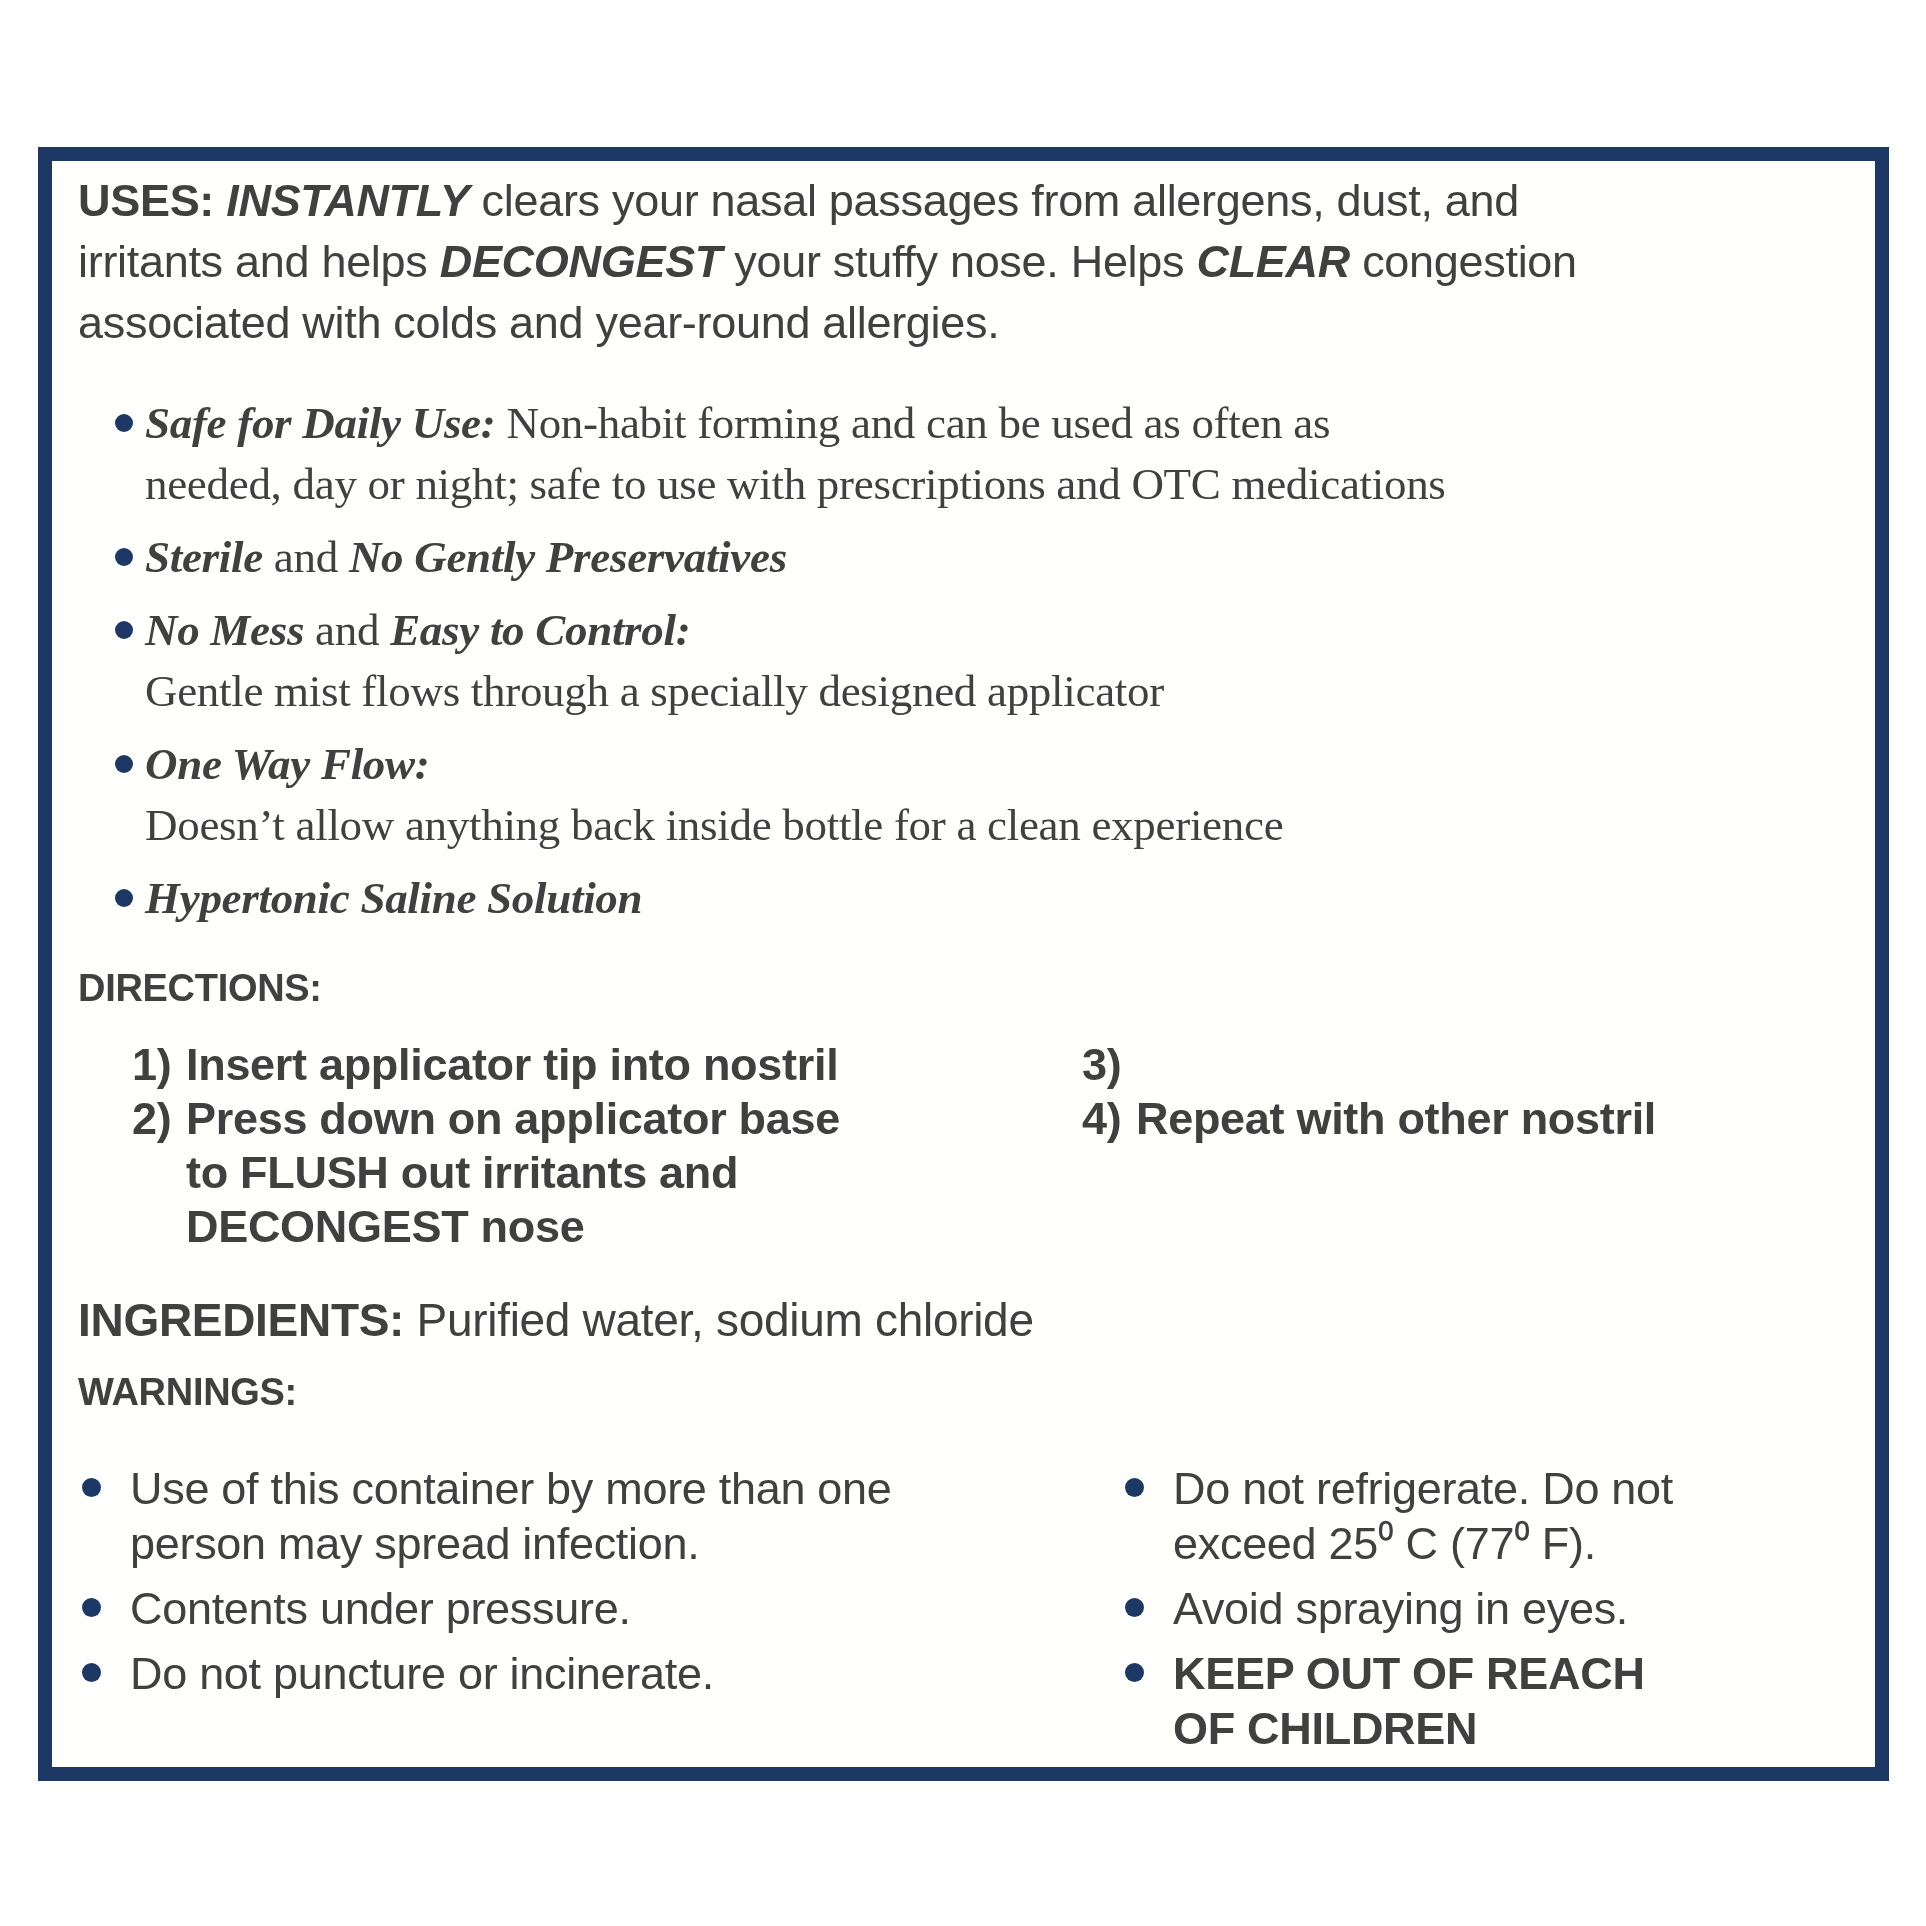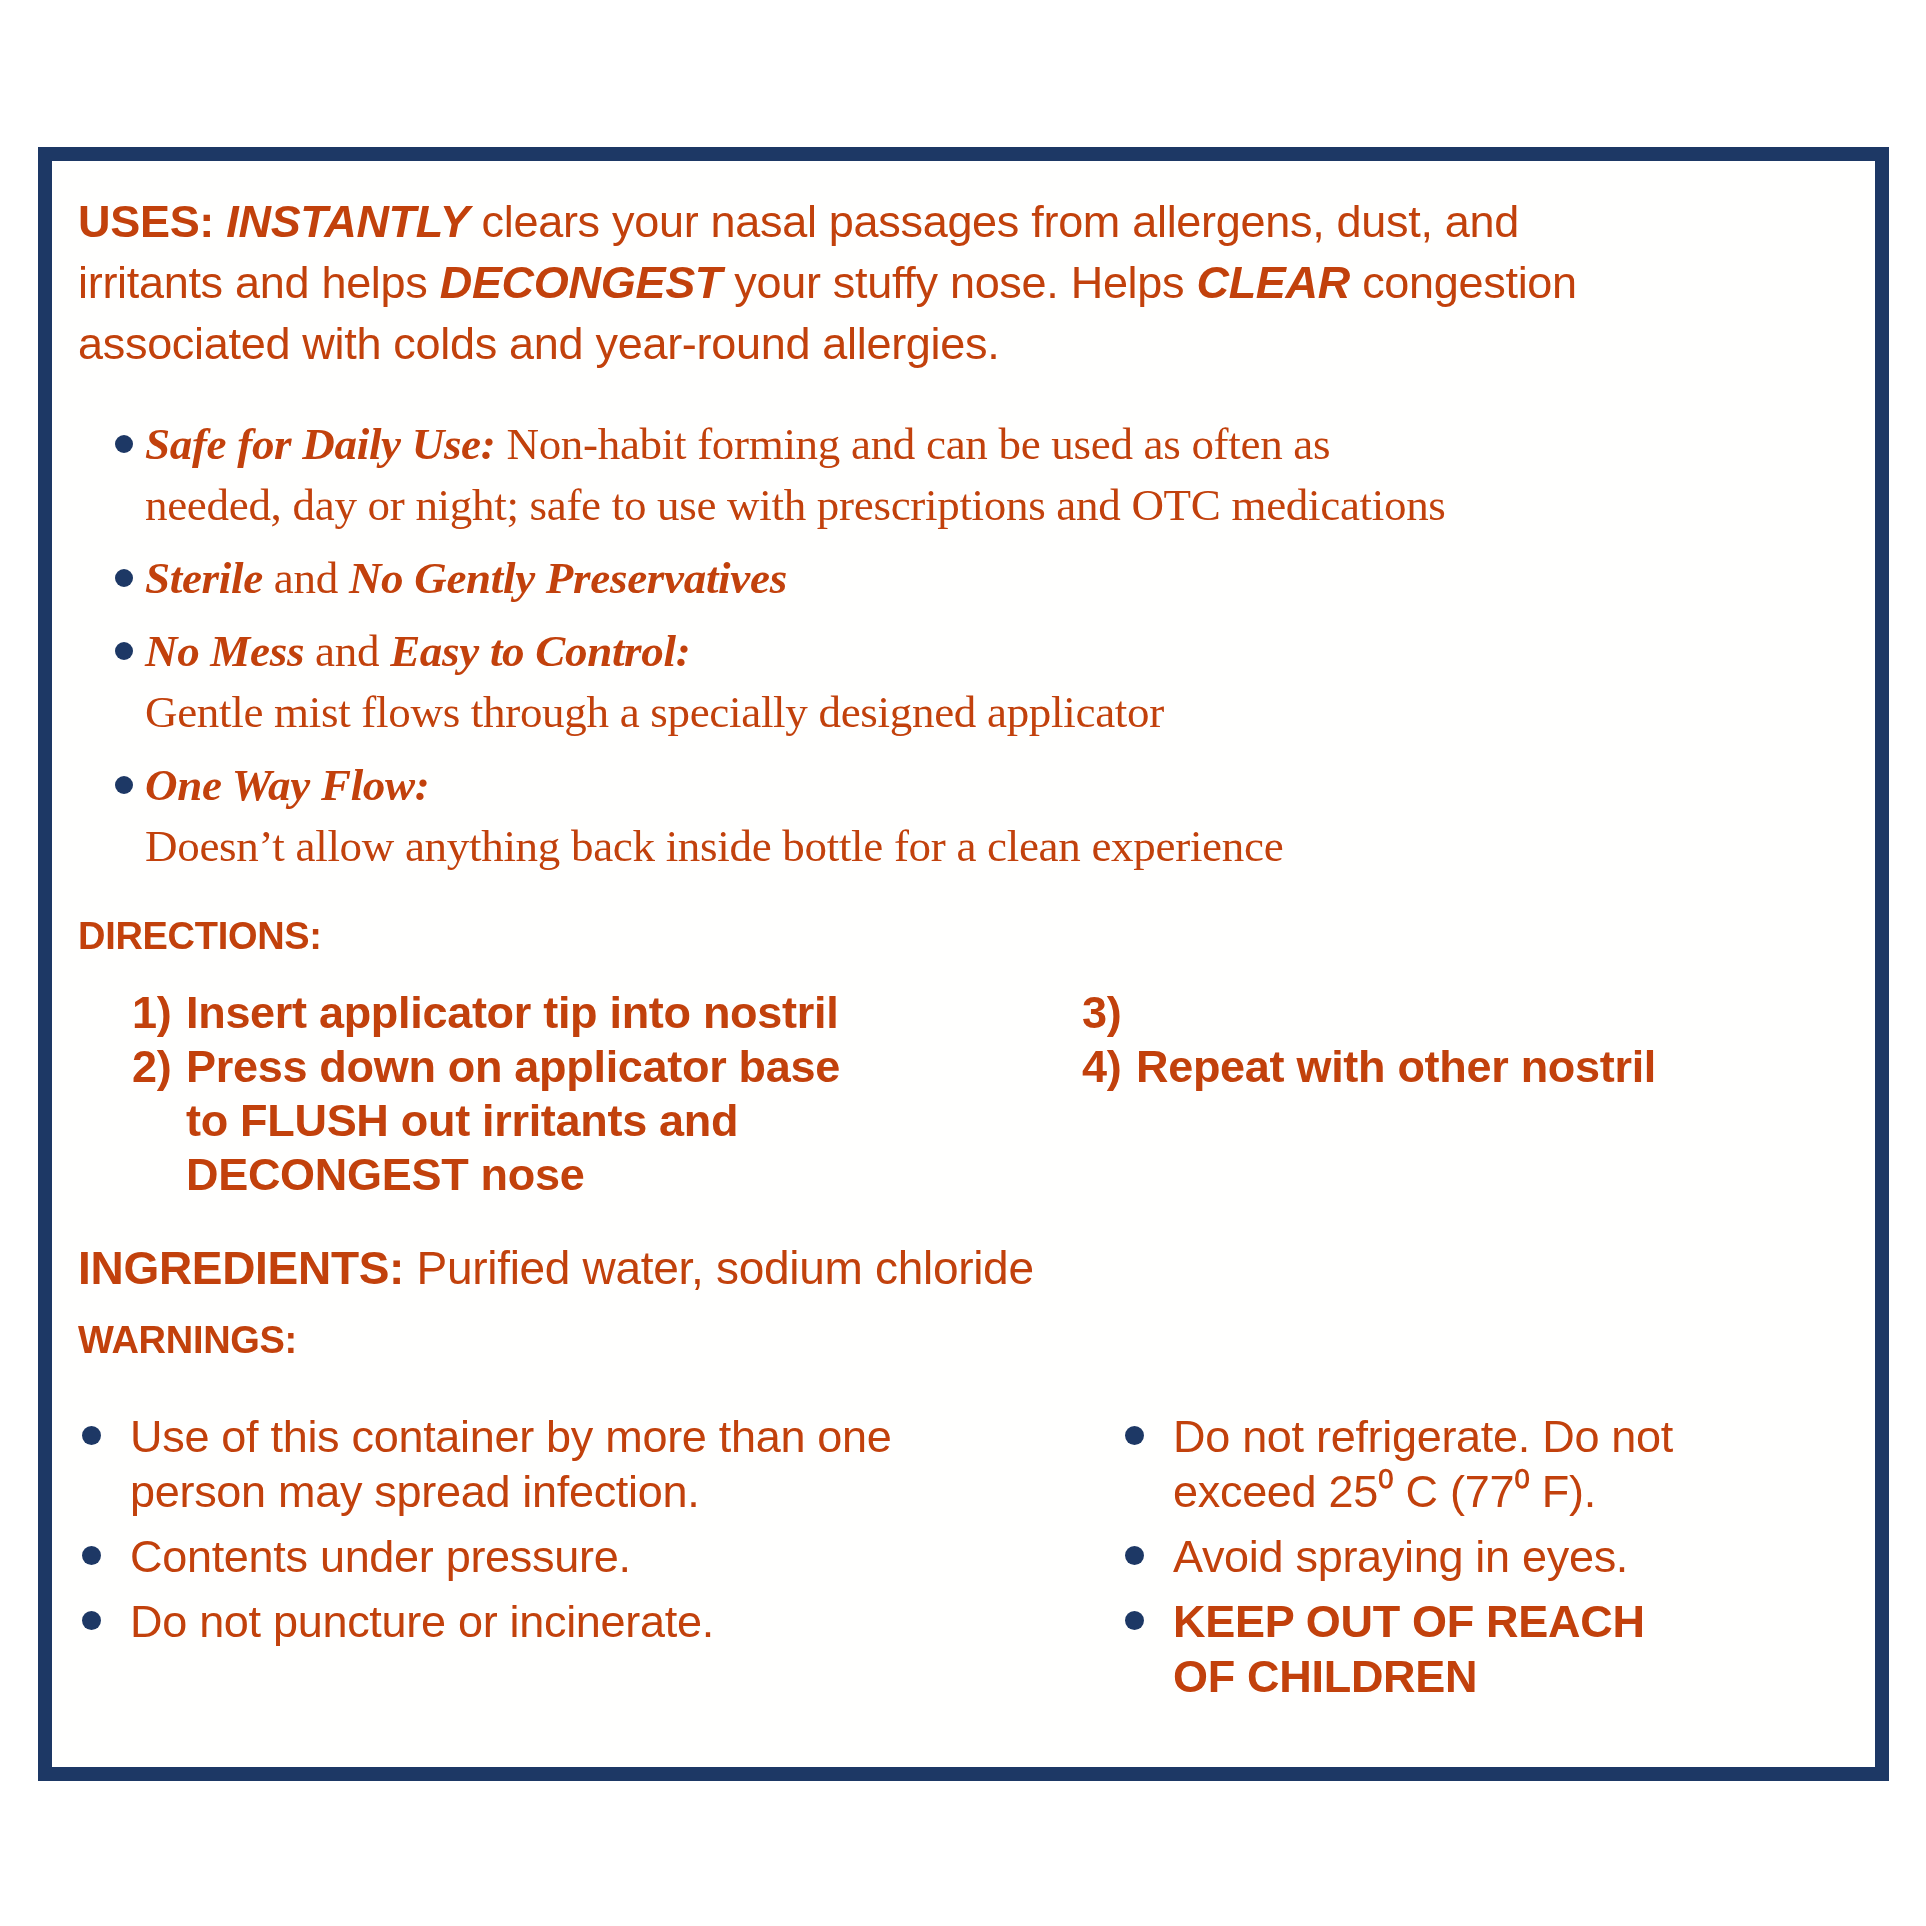--- a/index.html
+++ b/index.html
@@ -16,22 +16,22 @@
   }
   .label-box {
     position: absolute;
     left: 38px;
     top: 147px;
     width: 1851px;
     height: 1634px;
     box-sizing: border-box;
     border: 14px solid #1d3865;
     background: #fffffe;
-    padding: 30px 26px;
-    color: #c2410c;
+    padding: 9px 26px;
+    color: #404040;
     letter-spacing: -0.3px;
   }
   .bi { font-weight: bold; font-style: italic; }
   .b  { font-weight: bold; }
   .uses {
     margin: 0;
     font-size: 45px;
     line-height: 61px;
     white-space: pre-wrap;
   }
@@ -115,20 +115,21 @@
 associated with colds and year-round allergies.</span></p>
 
   <ul class="features">
     <li><span class="dot"></span><span class="bi">Safe for Daily Use:</span><span> Non-habit forming and can be used as often as
 needed, day or night; safe to use with prescriptions and OTC medications</span></li>
     <li><span class="dot"></span><span class="bi">Sterile</span><span> and </span><span class="bi">No Gently Preservatives</span></li>
     <li><span class="dot"></span><span class="bi">No Mess</span><span> and </span><span class="bi">Easy to Control:</span><span>
 Gentle mist flows through a specially designed applicator</span></li>
     <li><span class="dot"></span><span class="bi">One Way Flow:</span><span>
 Doesn’t allow anything back inside bottle for a clean experience</span></li>
+    <li><span class="dot"></span><span class="bi">Hypertonic Saline Solution</span></li>
   </ul>
 
   <h2 class="sec-heading">DIRECTIONS:</h2>
 
   <div class="dir-grid">
     <div class="dir-col">
       <div class="dir-item">
         <span class="dir-num">1)</span>
         <span class="dir-text">Insert applicator tip into nostril</span>
       </div>

